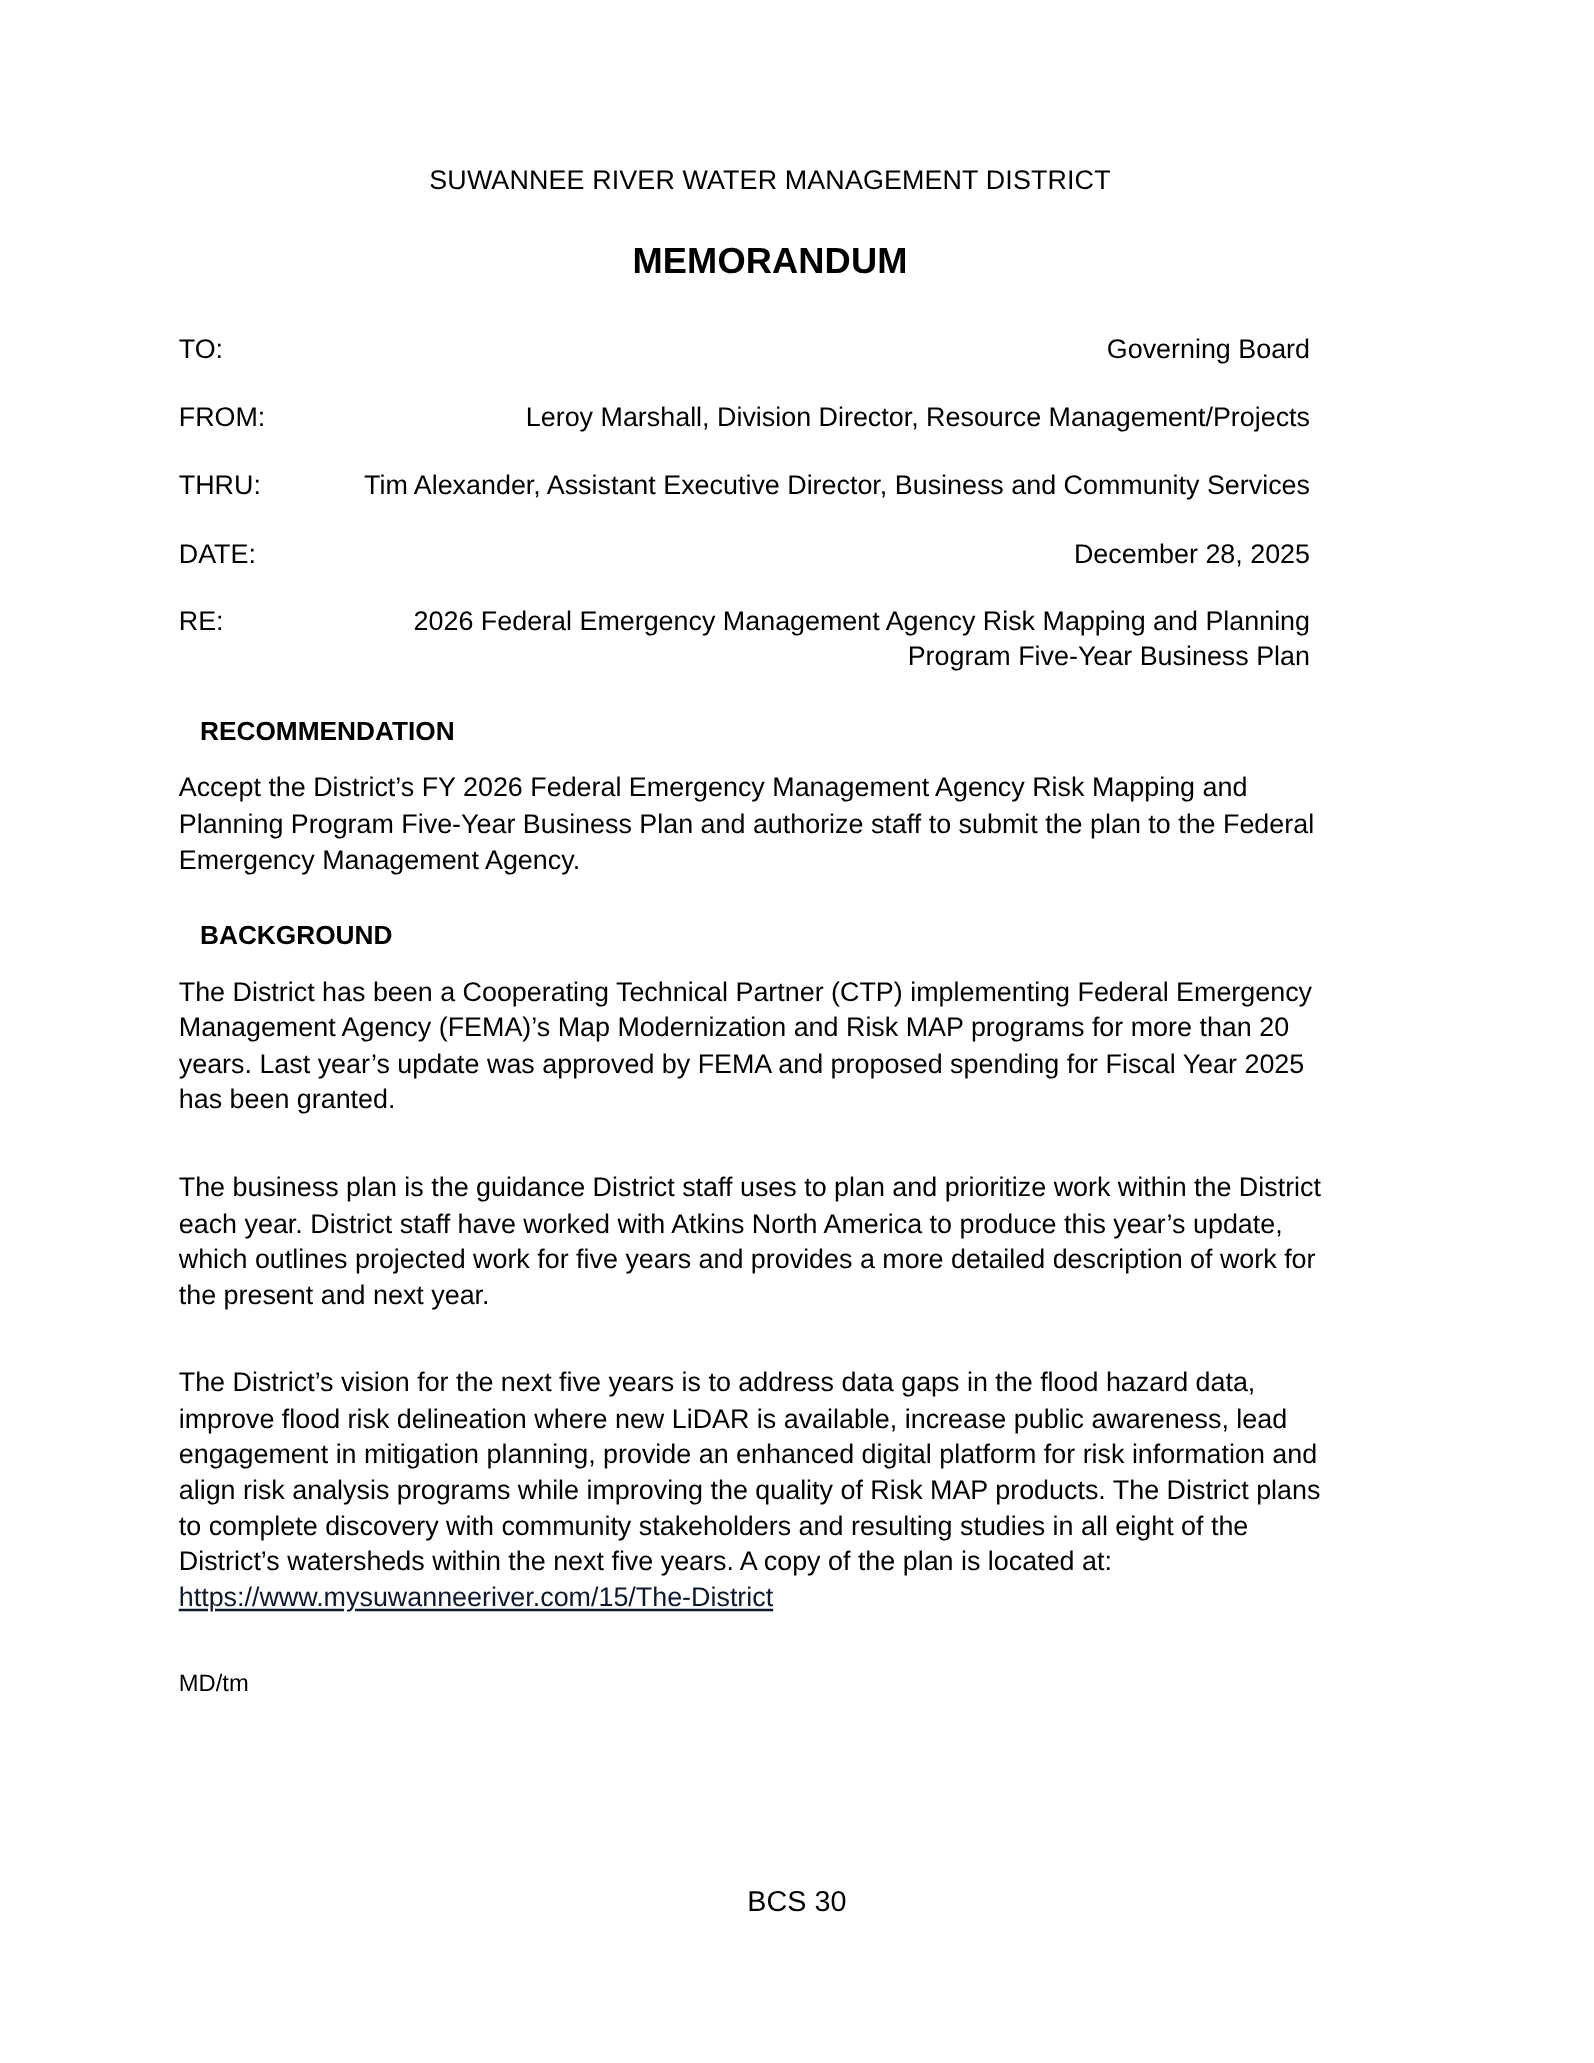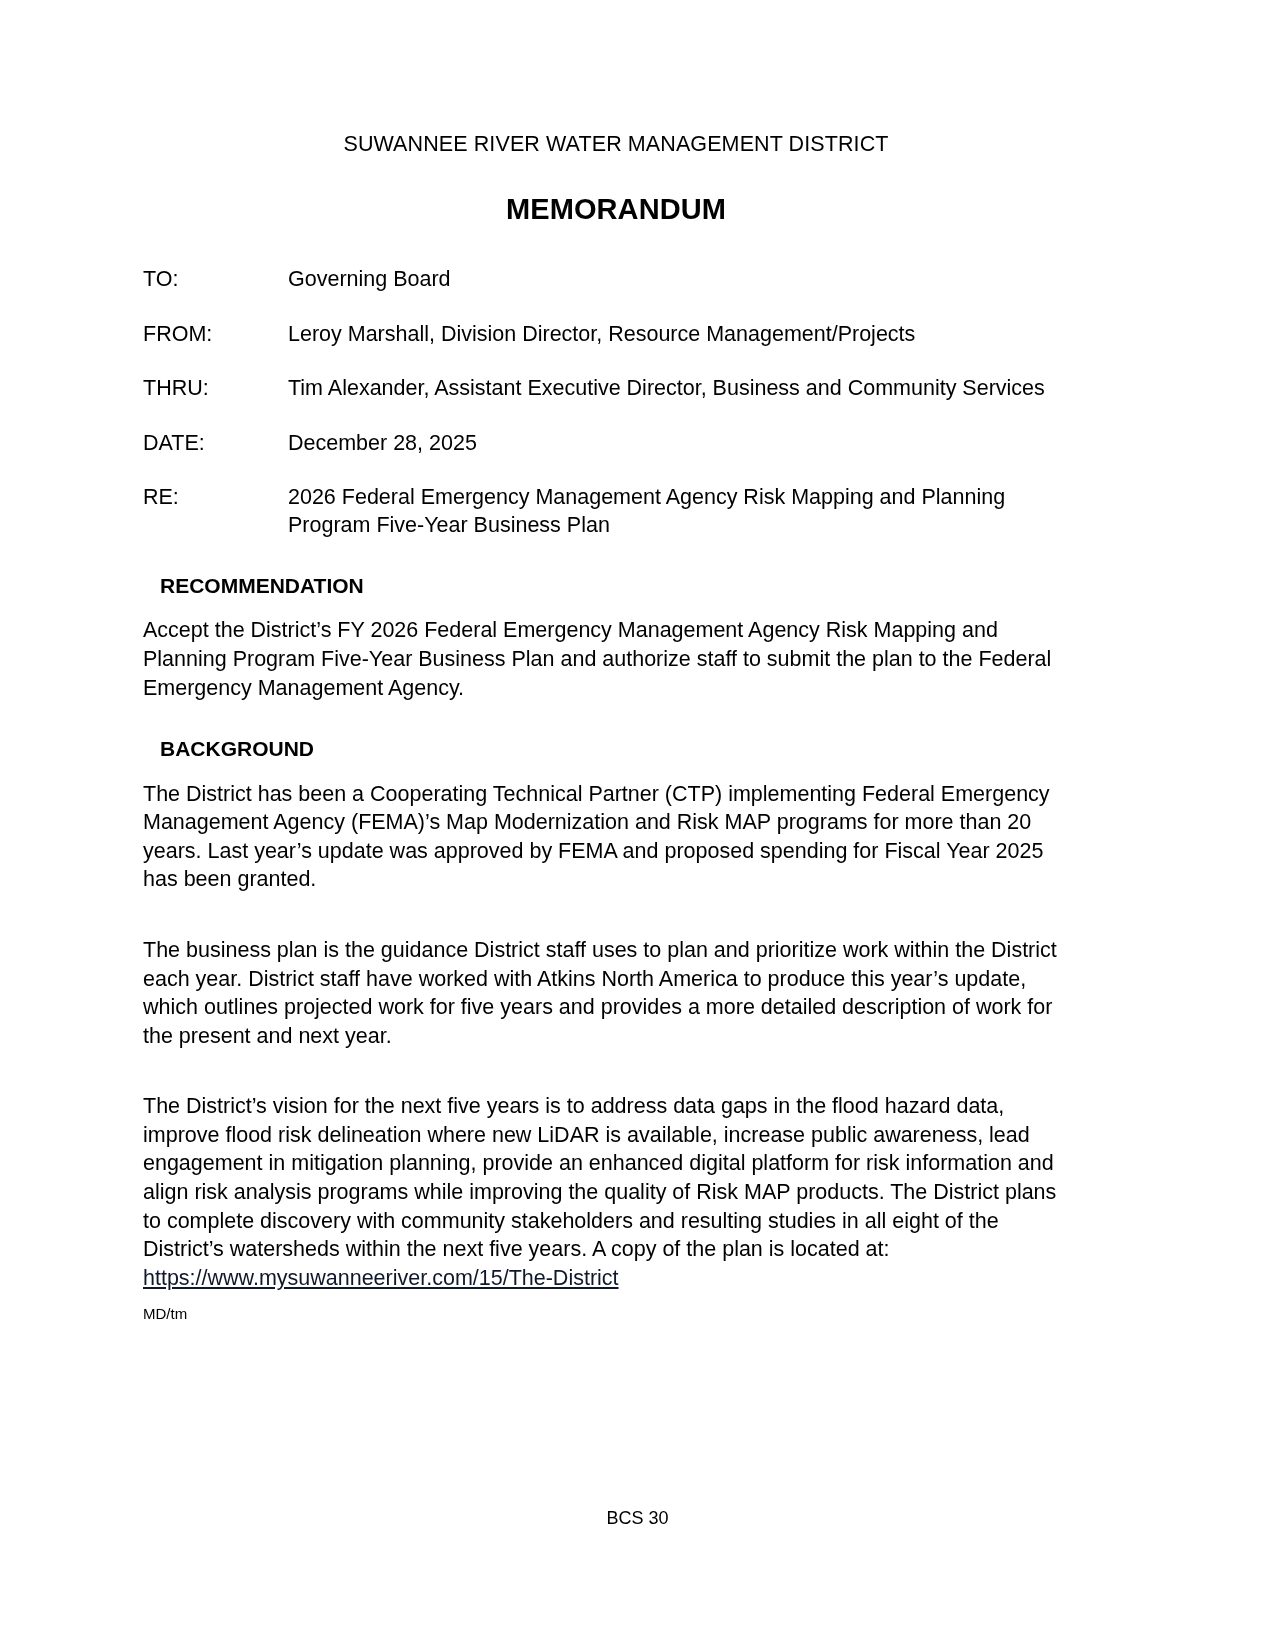--- a/index.html
+++ b/index.html
@@ -57,20 +57,21 @@
     margin-bottom: 0;
   }
   .memo-key {
     width: 145px;
     flex: 0 0 145px;
     white-space: nowrap;
   }
   .memo-val {
     flex: 1 1 auto;
     max-width: 760px;
+    text-align: right;
   }
   .section {
     margin-top: 33px;
   }
   .section-heading {
     font-weight: bold;
     font-size: 21px;
     line-height: 1.3;
     margin: 17px;
   }
@@ -81,31 +82,31 @@
     text-align: left;
   }
   .para-gap {
     margin-top: 42px;
   }
   .link {
     color: #0f172a;
     text-decoration: underline;
   }
   .signoff {
-    font-size: 15px;
+    font-size: 19px;
     line-height: 1.3;
-    margin-top: 12px;
+    margin-top: 44px;
   }
   .footer {
     position: absolute;
     left: 0;
     right: 0;
     top: 1508px;
     text-align: center;
-    font-size: 18px;
+    font-size: 23px;
     line-height: 1.2;
   }
 </style>
 </head>
 <body>
 
 <div class="page">
 
   <div class="content">
 

